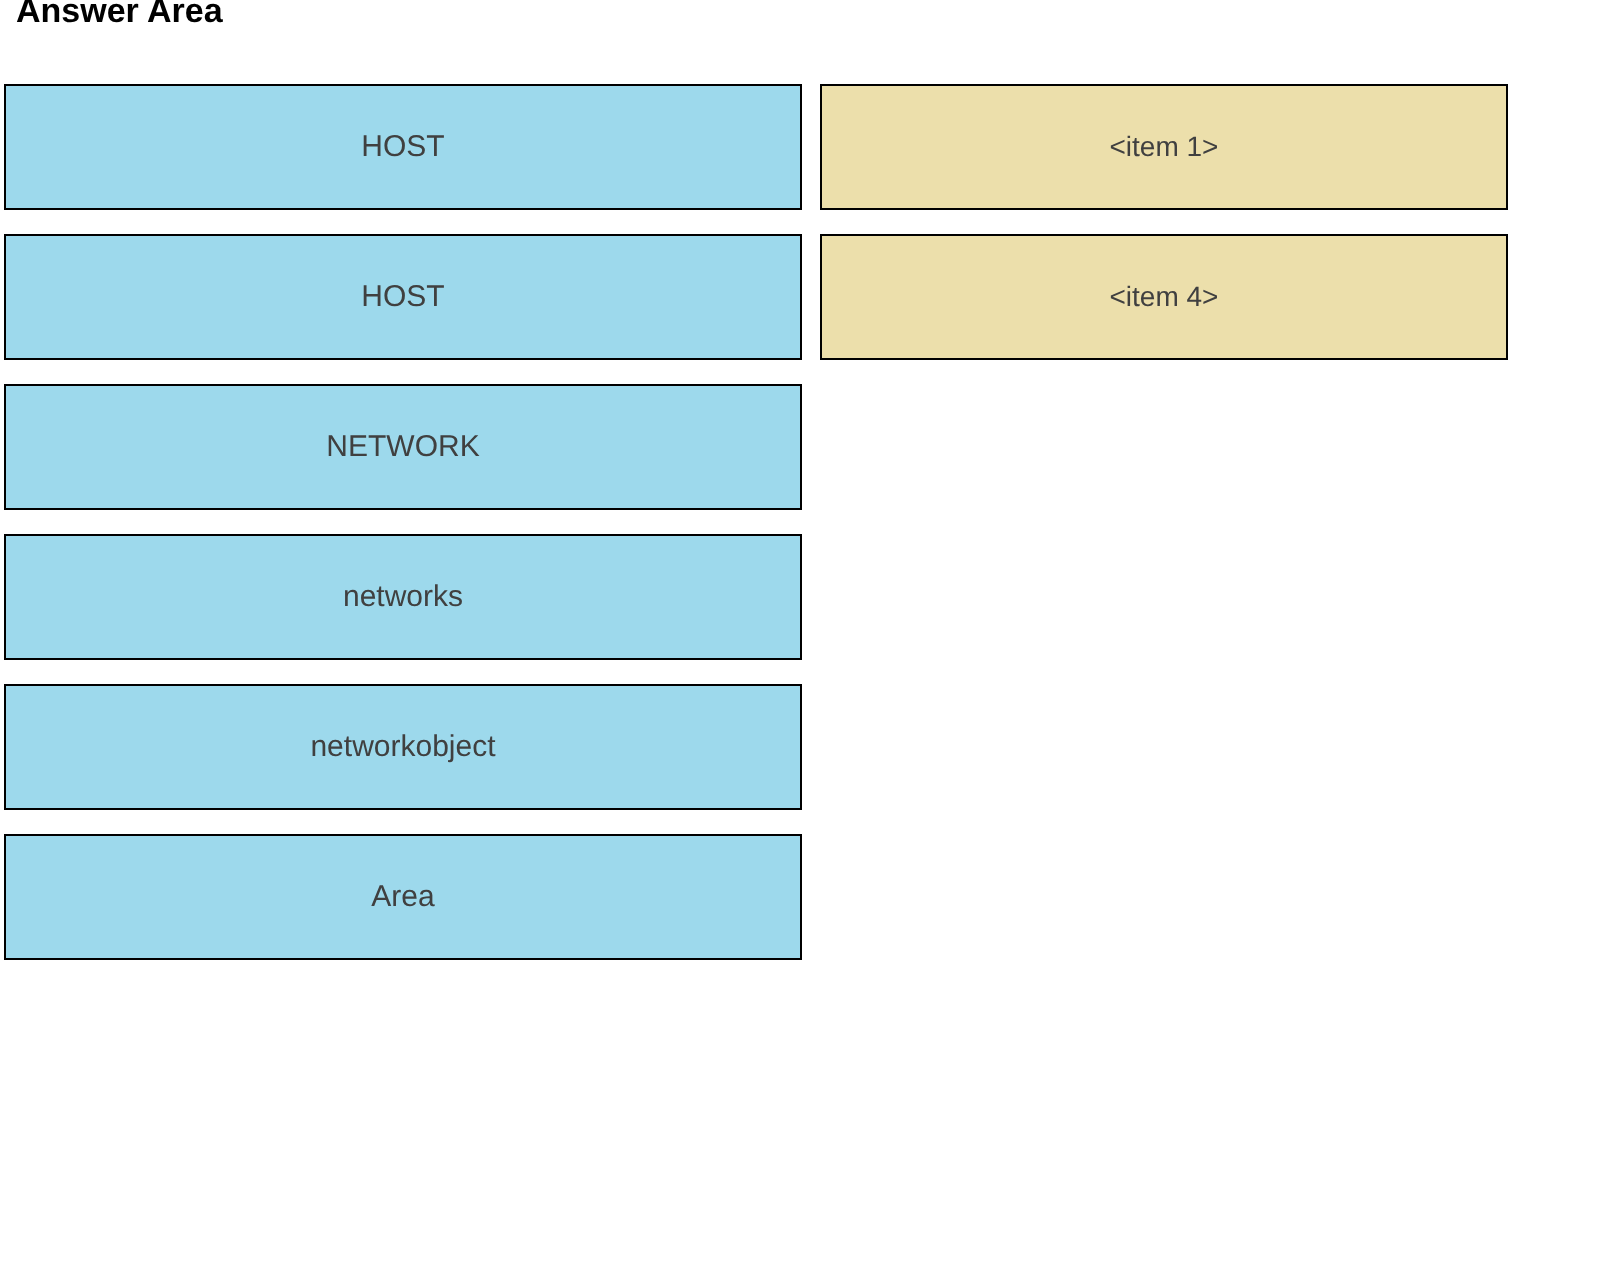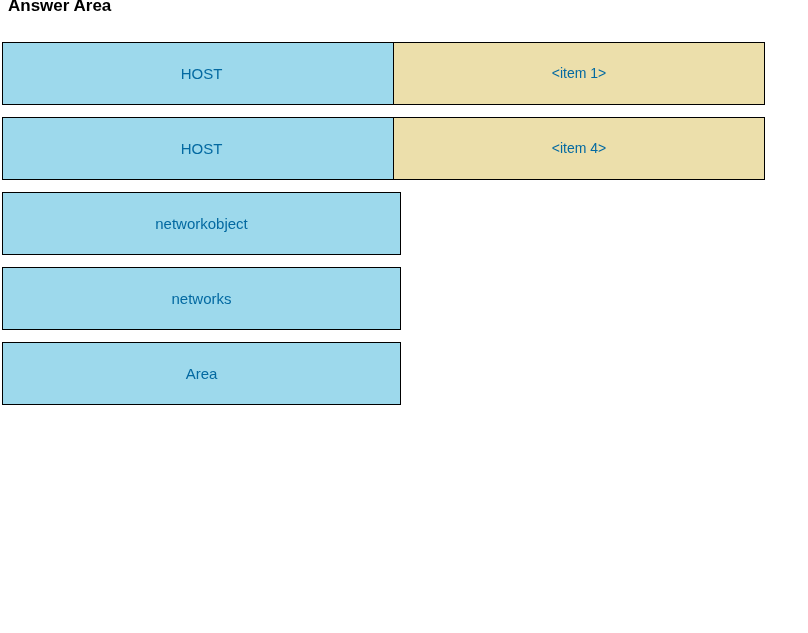--- a/index.html
+++ b/index.html
@@ -31,33 +31,33 @@
   }
   .col {
     position: absolute;
     top: 0;
   }
   .col-left {
     left: 2px;
     width: 399px;
   }
   .col-right {
-    left: 393px;
-    width: 372px;
+    left: 410px;
+    width: 344px;
   }
   .tile {
     box-sizing: border-box;
     border: 1px solid #000000;
     height: 63px;
     margin-bottom: 12px;
     display: flex;
     align-items: center;
     justify-content: center;
     font-size: 15px;
-    color: #0369a1;
+    color: #404040;
     text-align: center;
     line-height: 1.2;
   }
   .tile-source {
     background: #9dd9ec;
   }
   .tile-target {
     background: #ecdfab;
     height: 63px;
     font-size: 14px;
@@ -67,22 +67,23 @@
 </head>
 <body>
 
 <div class="page-title">Answer Area</div>
 
 <div class="columns">
 
   <div class="col col-left">
     <div class="tile tile-source">HOST</div>
     <div class="tile tile-source">HOST</div>
+    <div class="tile tile-source">NETWORK</div>
+    <div class="tile tile-source">networks</div>
     <div class="tile tile-source">networkobject</div>
-    <div class="tile tile-source">networks</div>
     <div class="tile tile-source">Area</div>
   </div>
 
   <div class="col col-right">
     <div class="tile tile-target">&lt;item 1&gt;</div>
     <div class="tile tile-target gap-4">&lt;item 4&gt;</div>
   </div>
 
 </div>
 

